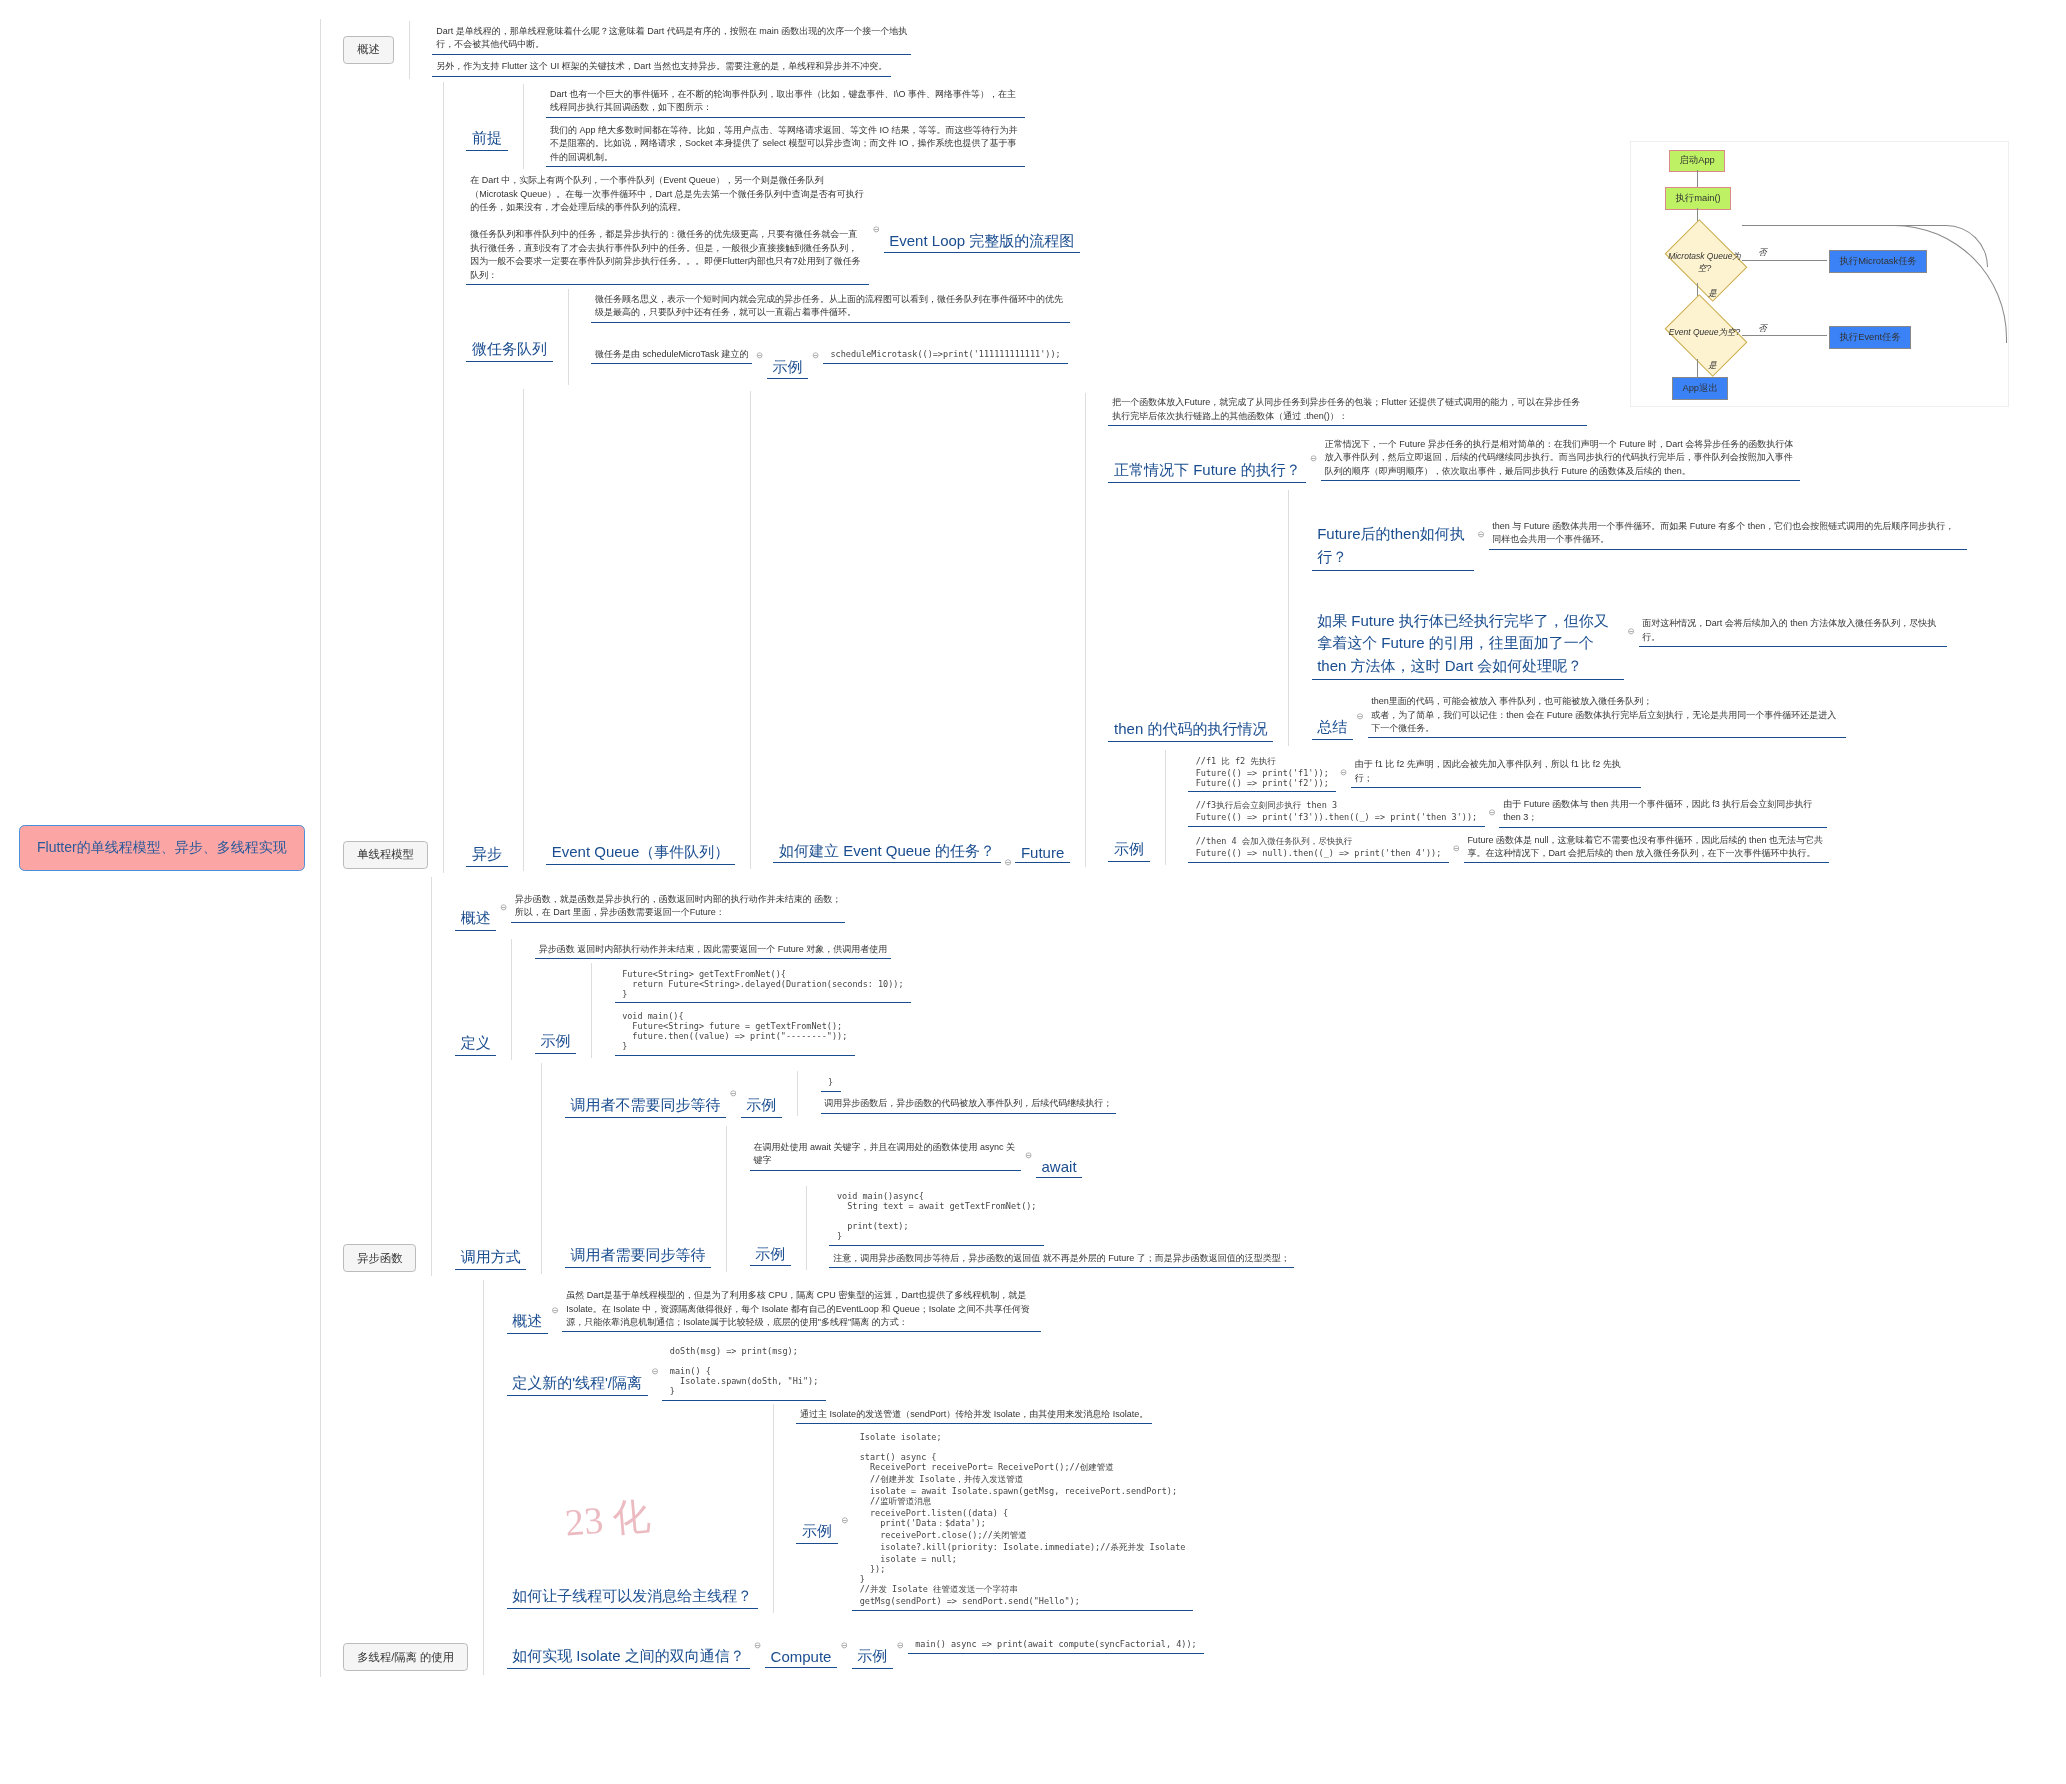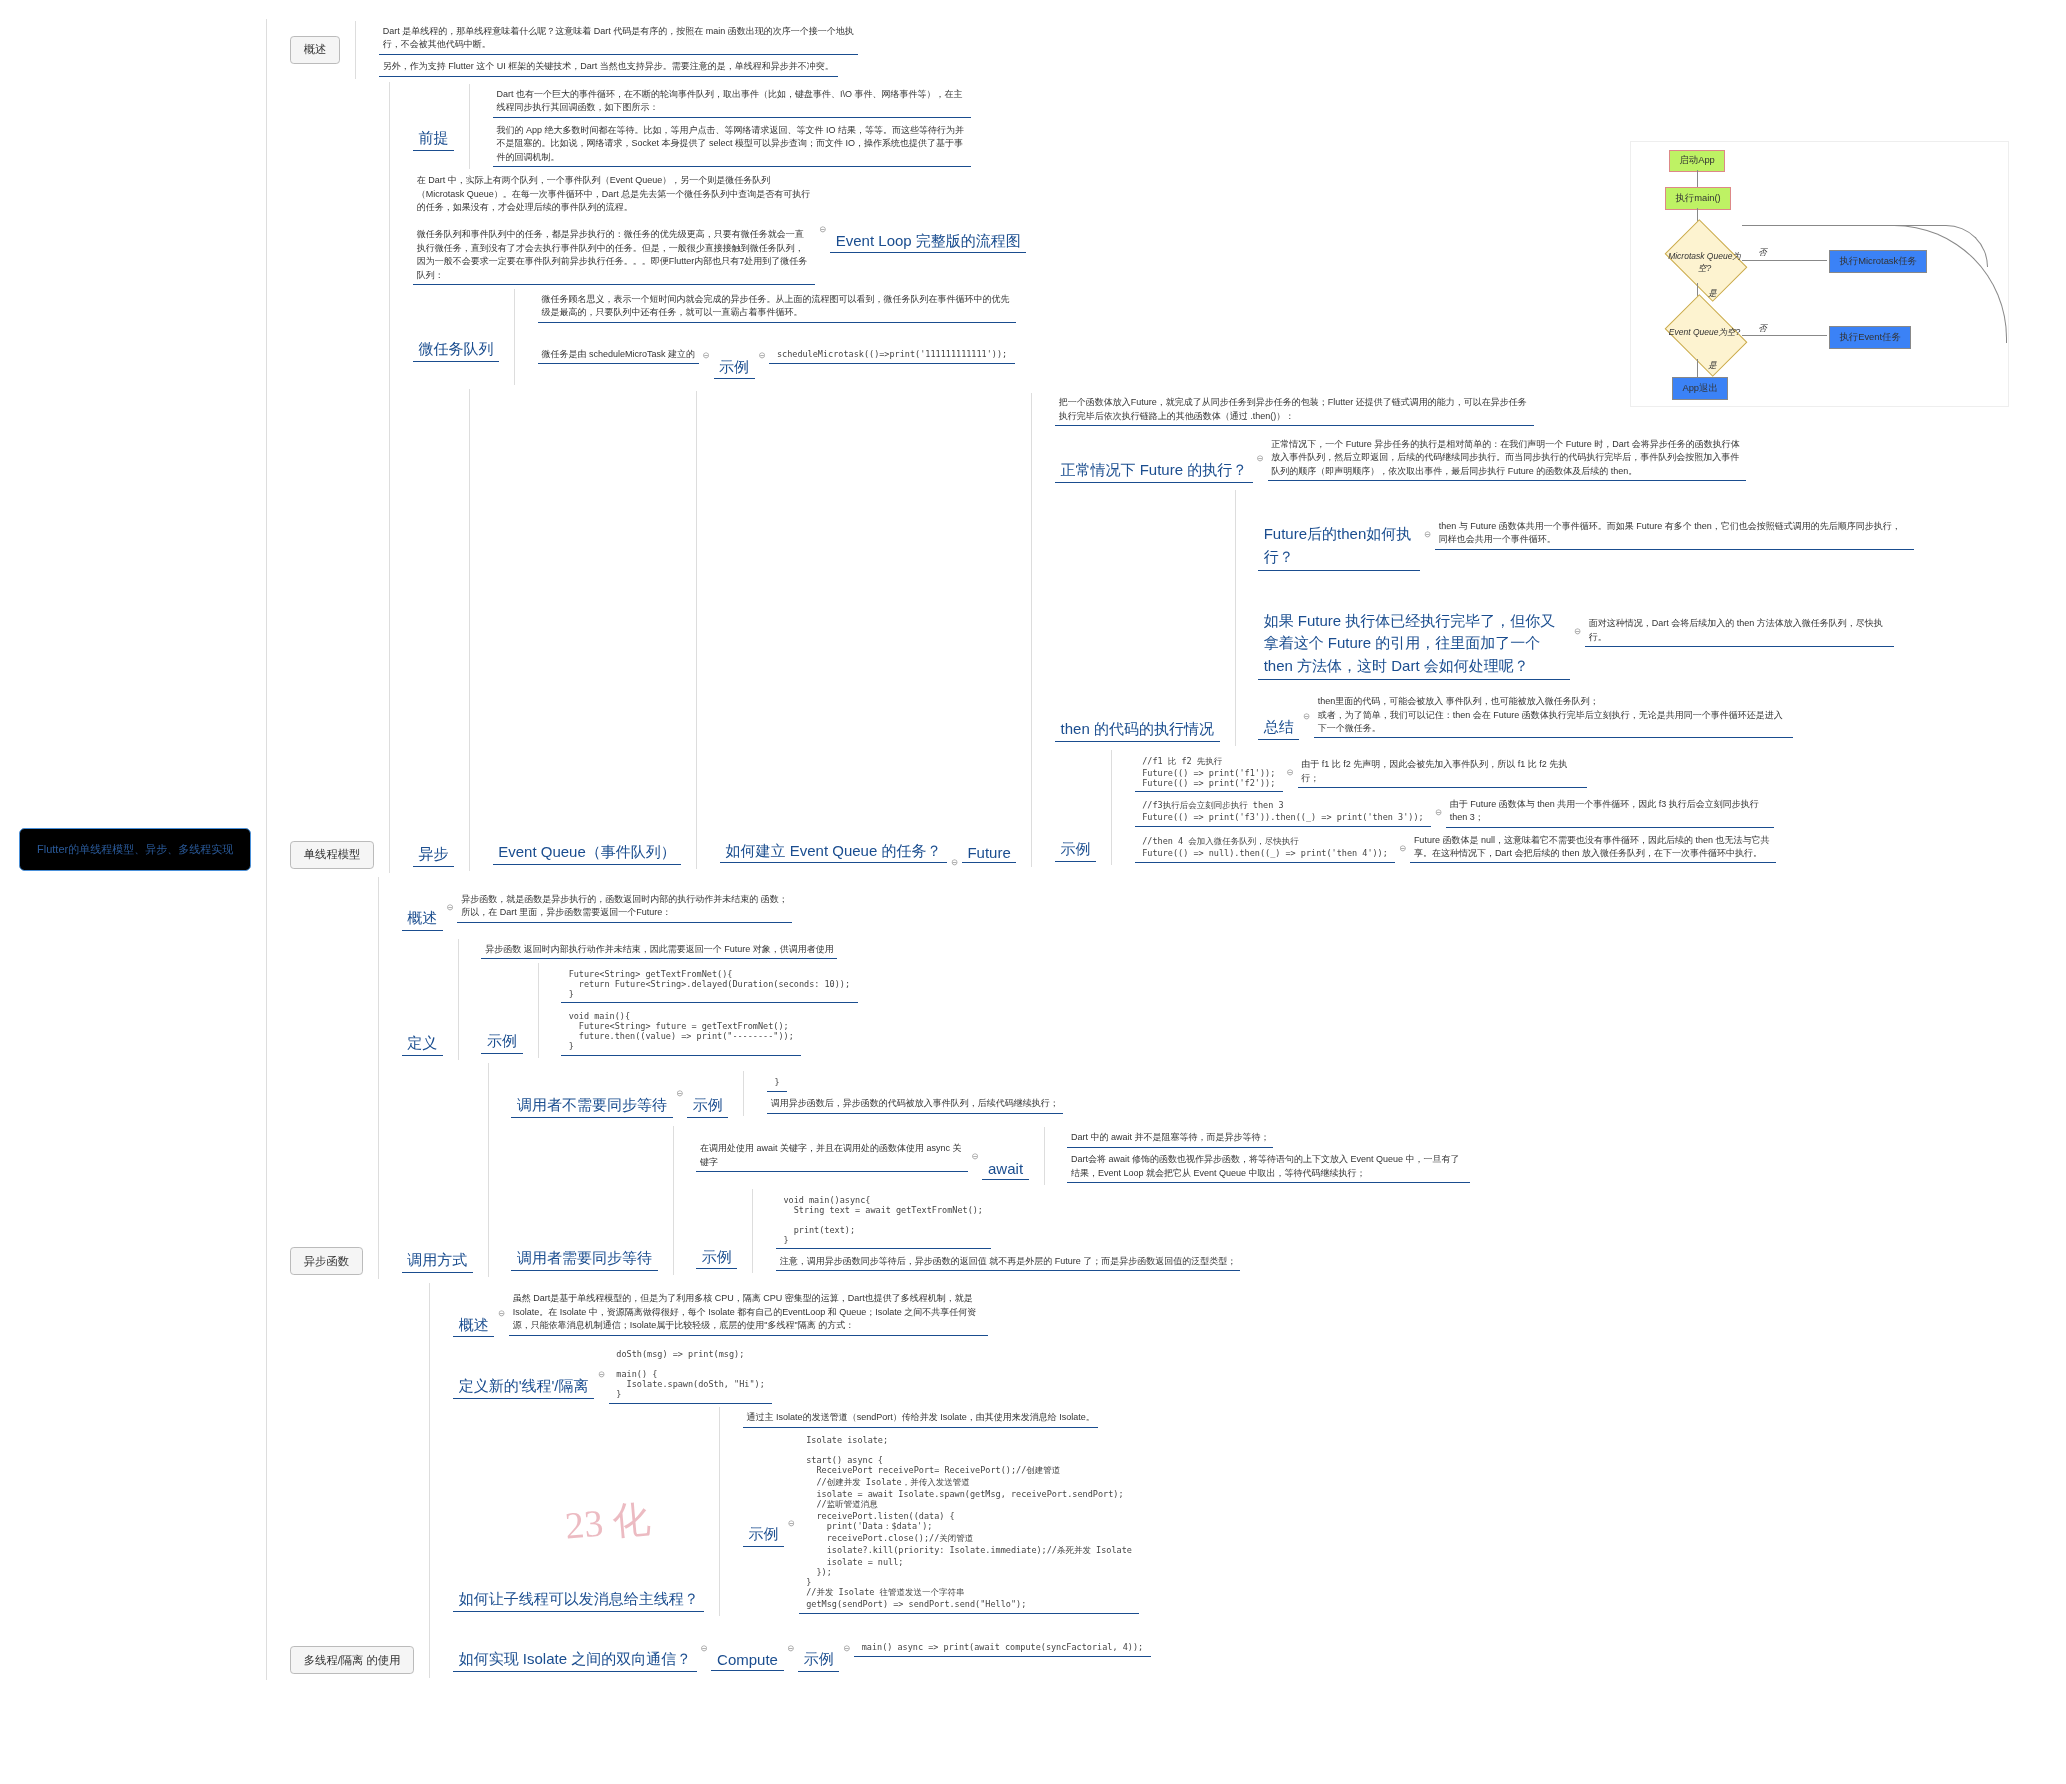--- a/index.html
+++ b/index.html
@@ -11,24 +11,24 @@
     padding: 19px;
   }
   .mindmap { display: flex; align-items: center; }
   .node {
     display: inline-block;
     padding: 5.6px 11.3px;
     border-radius: 3.8px;
     margin: 3.8px 0;
   }
   .root {
-    background: #000000;
+    background: #fca5a5;
     border: 0.9px solid #4a90d9;
     color: #2a5a9a;
-    font-size: 11px;
+    font-size: 14px;
     padding: 13px 17px;
     border-radius: 5.6px;
     white-space: nowrap;
   }
   .topic {
     background: #f5f5f5;
     border: 0.9px solid #bbb;
     color: #333;
     font-size: 11.3px;
     padding: 5.6px 13px;
@@ -287,28 +287,20 @@
                     </div>
               </div>
             </div>
             <div class="branch top">
               <div class="node sub">调用者需要同步等待</div>
               <div class="children">
                 <div class="branch">
                   <div class="text" style="max-width:264px">在调用处使用 await 关键字，并且在调用处的函数体使用 async 关键字</div>
                   <span class="conn">⊖</span>
                   <div class="node sub">await</div>
-                  <div class="children">
-                    <div class="branch">
-                          <div class="text" style="max-width:301px">Dart 中的 await 并不是阻塞等待，而是异步等待；</div>
-                        </div>
-                    <div class="branch">
-                          <div class="text" style="max-width:395px">Dart会将 await 修饰的函数也视作异步函数，将等待语句的上下文放入 Event Queue 中，一旦有了结果，Event Loop 就会把它从 Event Queue 中取出，等待代码继续执行；</div>
-                        </div>
-                  </div>
                 </div>
                 <div class="branch top">
                   <div class="node sub">示例</div>
                   <div class="children">
                     <div class="branch">
                           <div class="code">void main()async{
   String text = await getTextFromNet();
 
   print(text);
 }</div>

